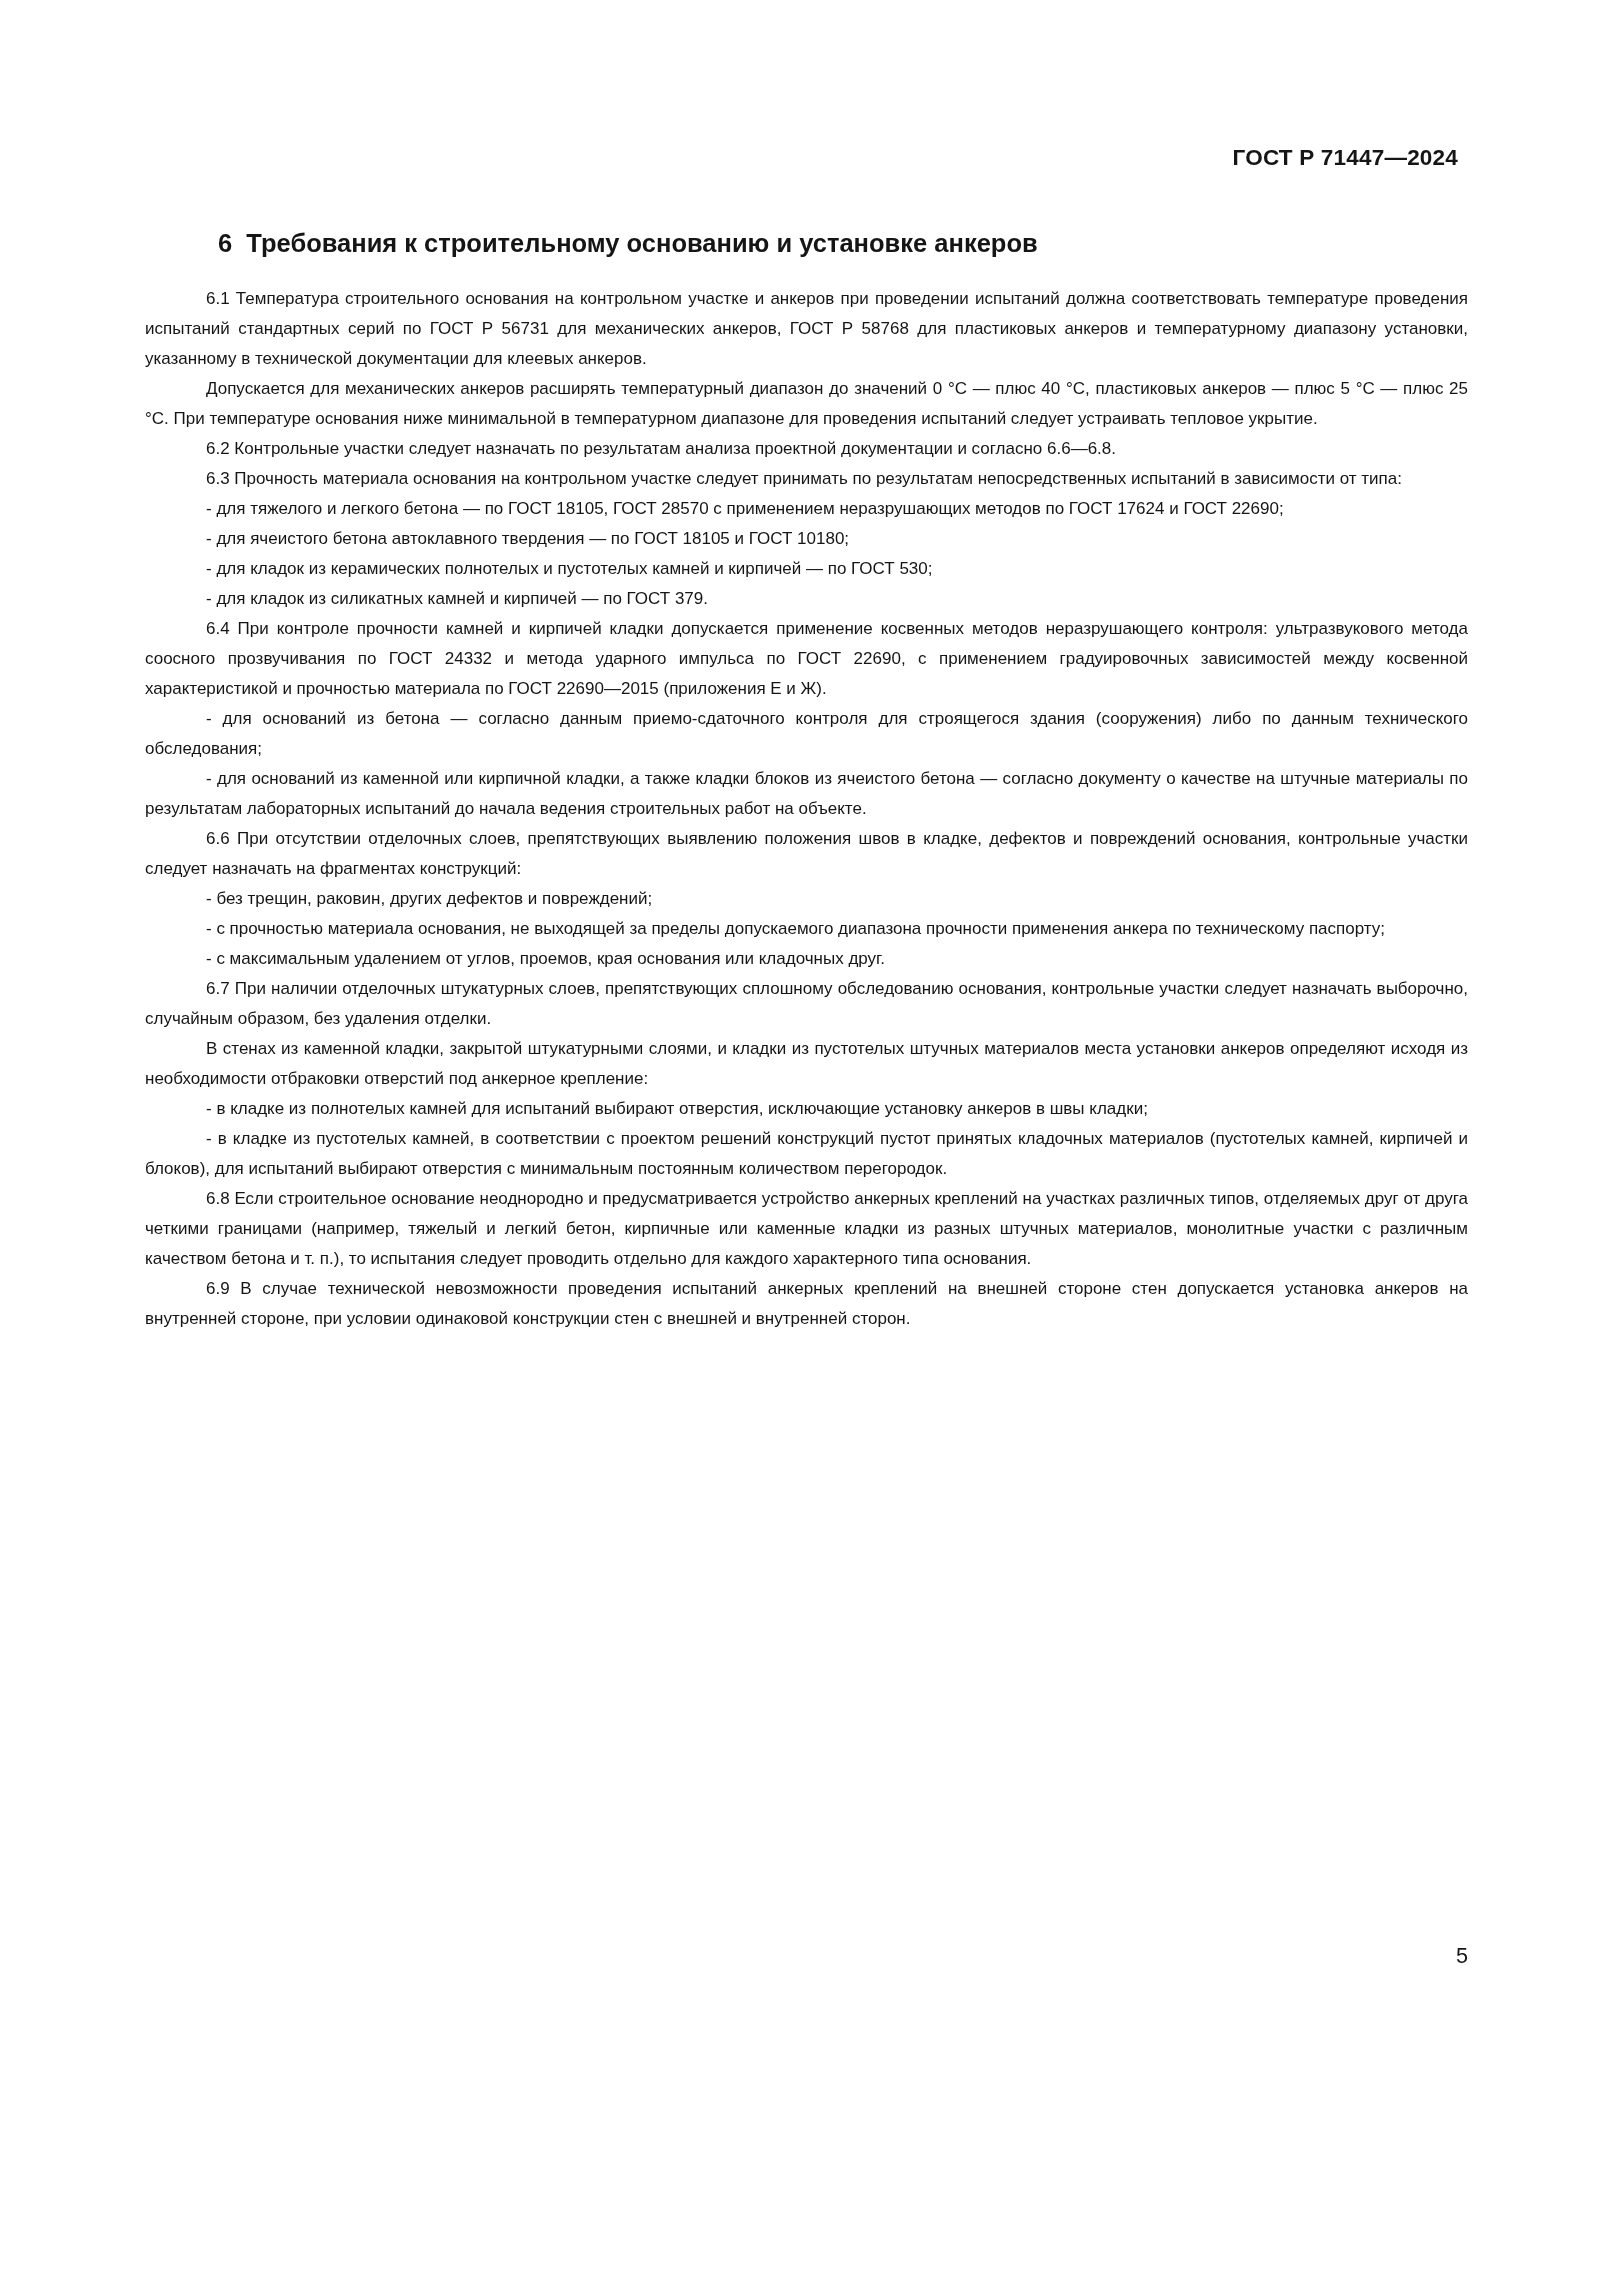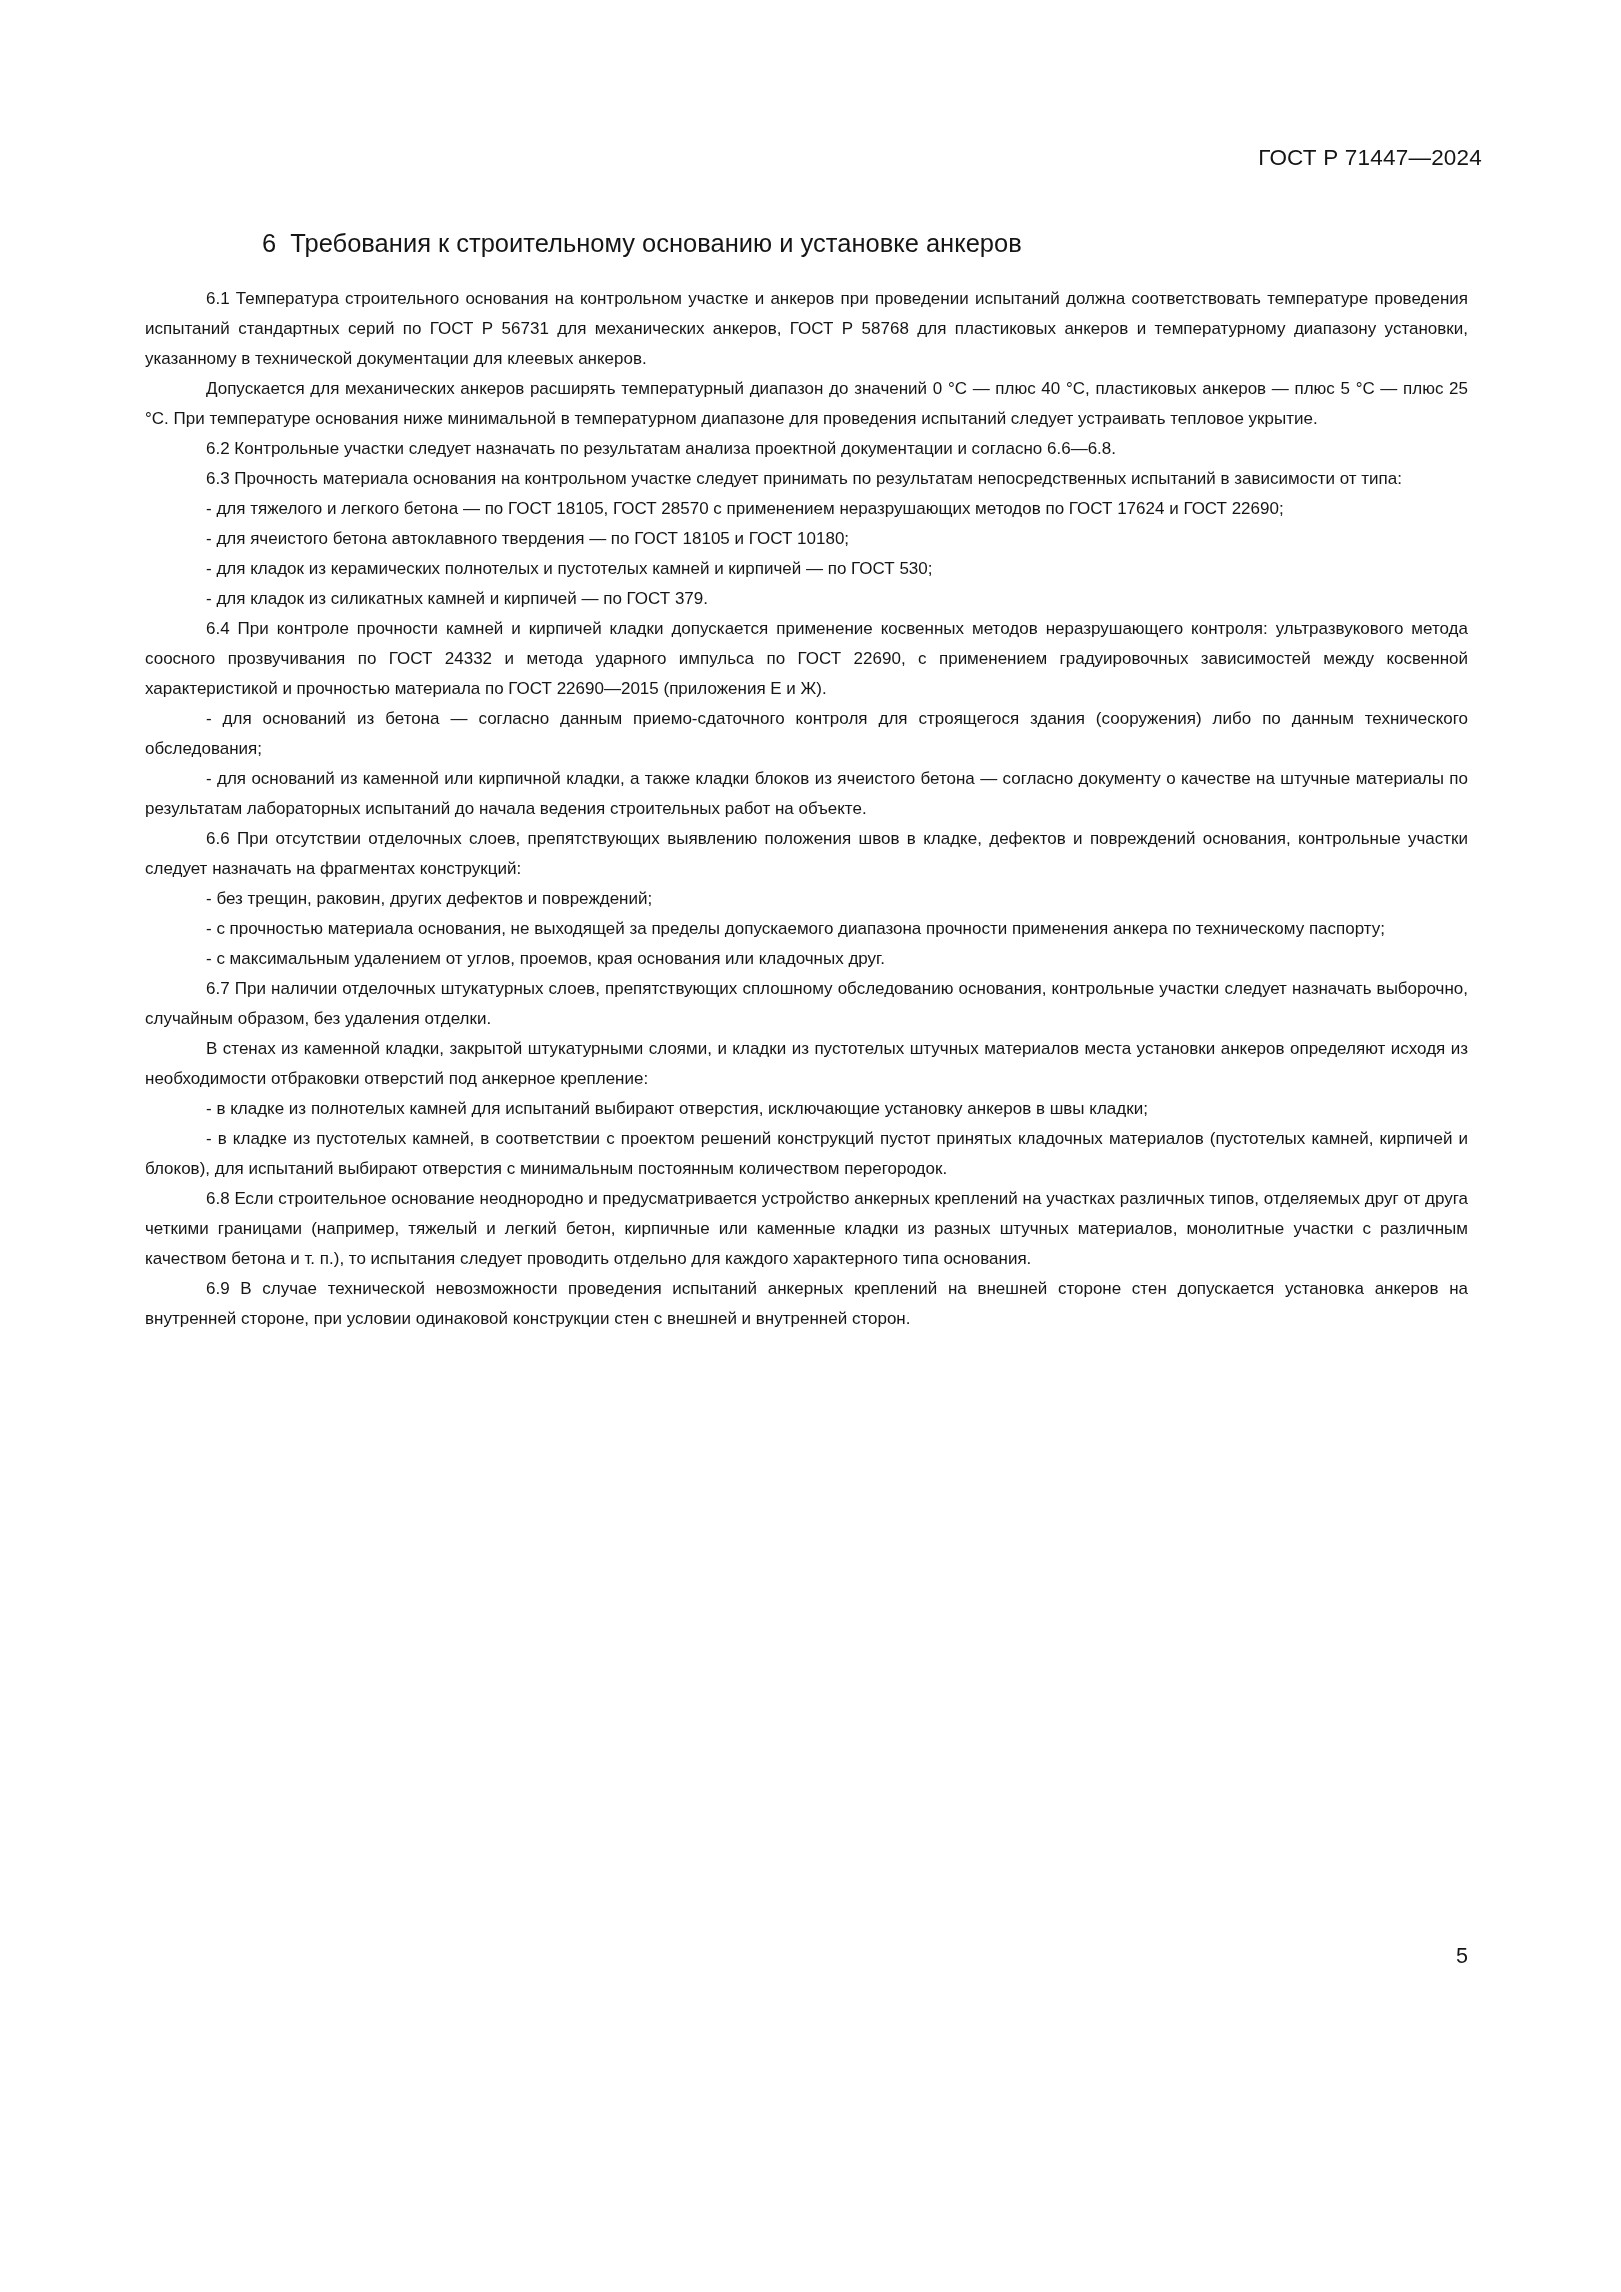--- a/index.html
+++ b/index.html
@@ -12,36 +12,35 @@
     width: 1621px;
     height: 2293px;
     background: #ffffff;
     font-family: "Liberation Sans", sans-serif;
     color: #151515;
     overflow: hidden;
   }
   .doc-header {
     position: absolute;
     top: 145px;
-    left: 159px;
+    left: 135px;
     width: 1323px;
     text-align: right;
-    font-weight: normal;
+    font-weight: bold;
     font-size: 22.5px;
     letter-spacing: 0.2px;
   }
   .section-heading {
     position: absolute;
     top: 212px;
     left: 218px;
     width: 1251px;
-    font-weight: normal;
+    font-weight: bold;
     font-size: 25.5px;
     white-space: pre-wrap;
-    margin-left: 44px;
   }
   .body-text {
     position: absolute;
     top: 284px;
     left: 145px;
     width: 1323px;
     font-size: 17px;
     line-height: 30px;
     text-align: justify;
   }

